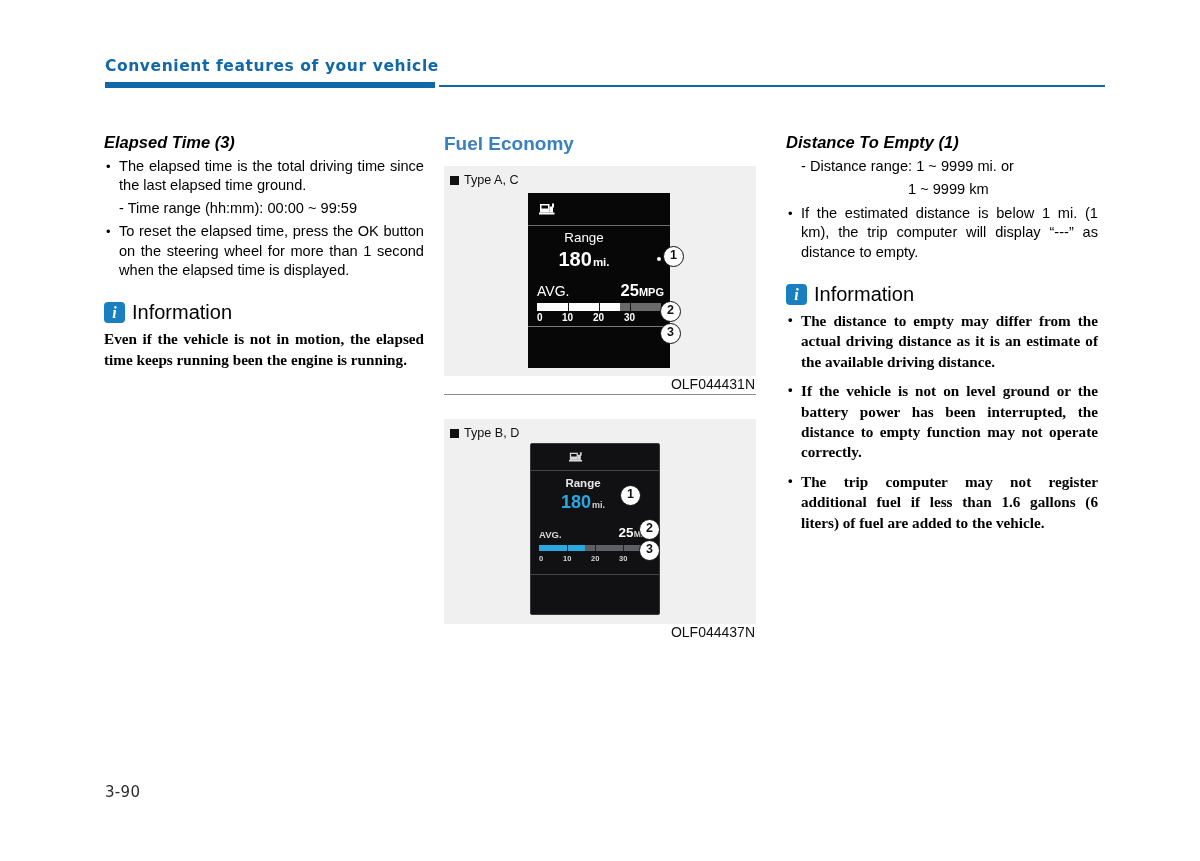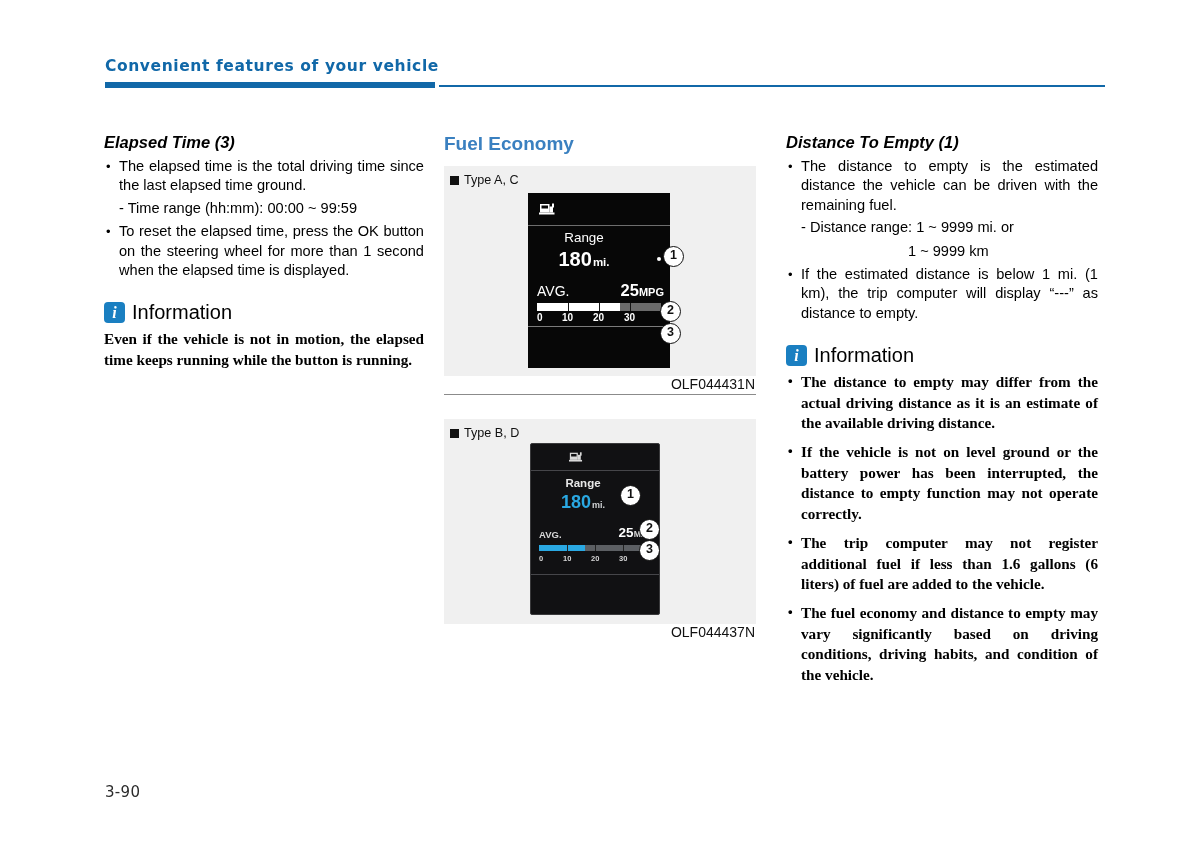--- a/index.html
+++ b/index.html
@@ -464,21 +464,21 @@
 
   <ul class="bullet-list">
     <li class="bullet">To reset the elapsed time, press the OK button on the steering wheel for more than 1 second when the elapsed time is displayed.</li>
   </ul>
 
   <div class="info-block">
     <div class="info-head">
       <div class="info-icon">i</div>
       <div class="info-title">Information</div>
     </div>
-    <p class="info-para">Even if the vehicle is not in motion, the elapsed time keeps  running while the button is running.</p>
+    <p class="info-para">Even if the vehicle is not in motion, the elapsed time keeps  running been the engine is running.</p>
   </div>
 
 </div>
 
 <div id="col-mid" class="column">
 
   <h2 class="section-heading-blue">Fuel Economy</h2>
 
   <div id="figure-a" class="figure">
     <div class="type-label">
@@ -571,39 +571,35 @@
   </div>
 
   <div class="figure-caption">OLF044437N</div>
 
 </div>
 
 <div id="col-right" class="column">
 
   <h2 class="section-heading">Distance To Empty (1)</h2>
 
-  <ul class="bullet-list">
-    <li class="bullet">The distance to empty is the estimated distance the vehicle can be driven with the remaining fuel.</li>
-  </ul>
 
   <div class="subline">- Distance range: 1 ~ 9999 mi. or</div>
   <div class="subline-indent">1 ~ 9999 km</div>
 
   <ul class="bullet-list">
     <li class="bullet">If the estimated distance is below 1 mi. (1 km), the trip computer will display “---” as distance to empty.</li>
   </ul>
 
   <div class="info-block">
     <div class="info-head">
       <div class="info-icon">i</div>
       <div class="info-title">Information</div>
     </div>
     <ul class="info-bullets">
       <li class="info-bullet">The distance to empty may differ from the actual driving distance as it is an estimate of the available driving distance.</li>
       <li class="info-bullet">If the vehicle is not on level ground or the battery power has been interrupted, the distance to empty function may not operate correctly.</li>
       <li class="info-bullet">The trip computer may not register additional fuel if less than 1.6 gallons (6 liters) of fuel are added to the vehicle.</li>
-      <li class="info-bullet">The fuel economy and distance to empty may vary significantly based on driving conditions, driving habits, and condition of the vehicle.</li>
     </ul>
   </div>
 
 </div>
 
 <div id="page-number">3-90</div>
 
 </body></html>

